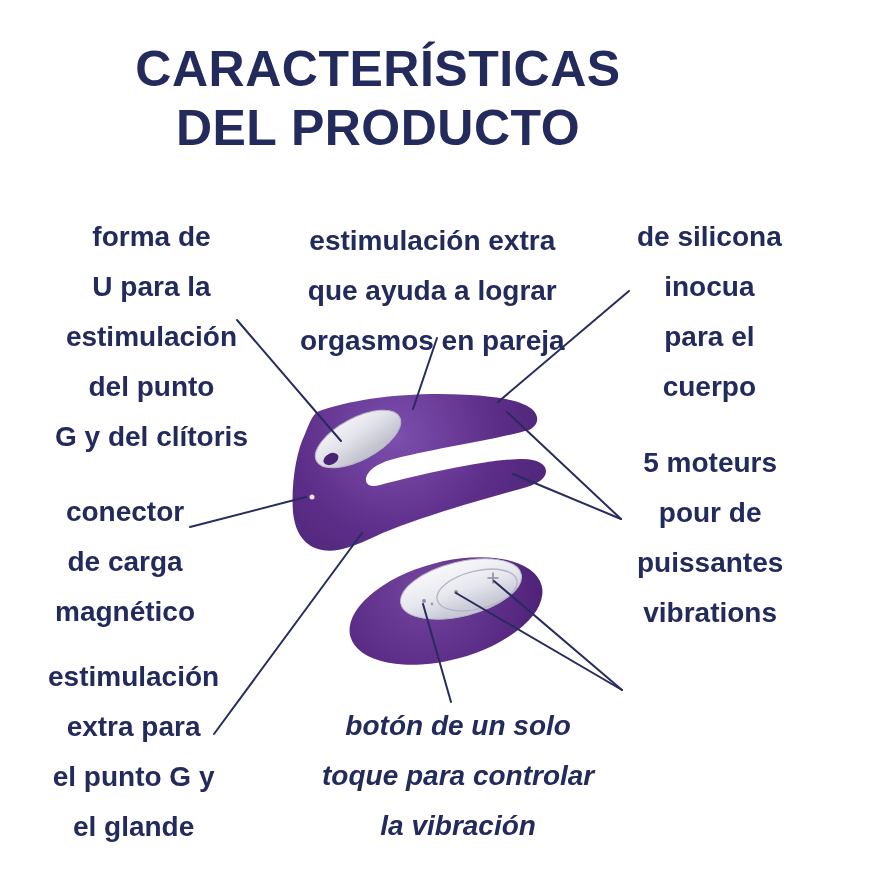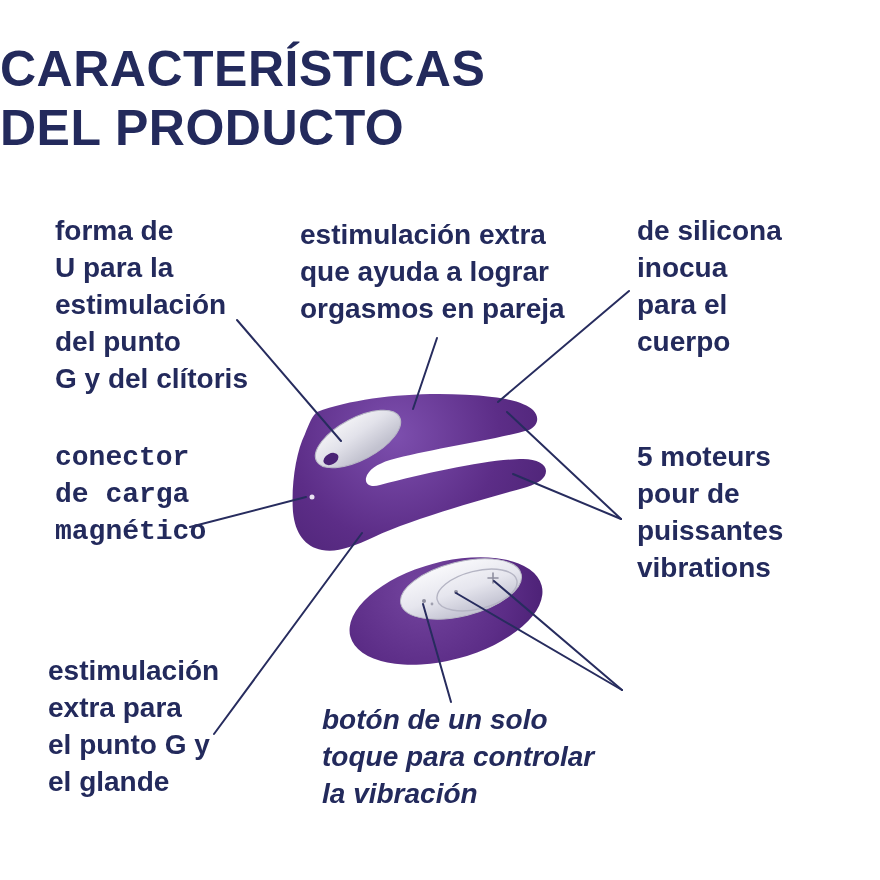--- a/index.html
+++ b/index.html
@@ -11,39 +11,40 @@
   .canvas{
     position:relative;
     width:880px;height:880px;
     background:var(--bg);
     font-family:"Liberation Sans", sans-serif;
     overflow:hidden;
   }
   .title{
     position:absolute;
     left:0;top:40px;width:756px;
+    text-align:center;
     color:var(--text);
     font-size:50px;
     line-height:59px;
     font-weight:800;
     letter-spacing:0.5px;
   }
   .callout{
     position:absolute;
     color:var(--text);
     font-size:28px;
-    line-height:37px;
+    line-height:50px;
     font-weight:600;
     white-space:pre-line;
-    text-align:left;
+    text-align:center;
   }
   #c-u-shape          {left:55px;  top:212px;}
   #c-extra-couple     {left:300px; top:216px;}
   #c-silicone         {left:637px; top:212px;}
-  #c-magnetic         {left:55px;  top:439px;font-family:Liberation Mono, monospace;}
+  #c-magnetic         {left:55px;  top:487px;}
   #c-motors           {left:637px; top:438px;}
   #c-extra-gspot      {left:48px;  top:652px;}
   #c-button           {left:322px; top:701px;font-style:italic;}
   #c-control          {left:637px; top:661px;}
   svg{position:absolute;left:0;top:0;}
 </style>
 </head>
 <body>
 
 <div class="canvas">

